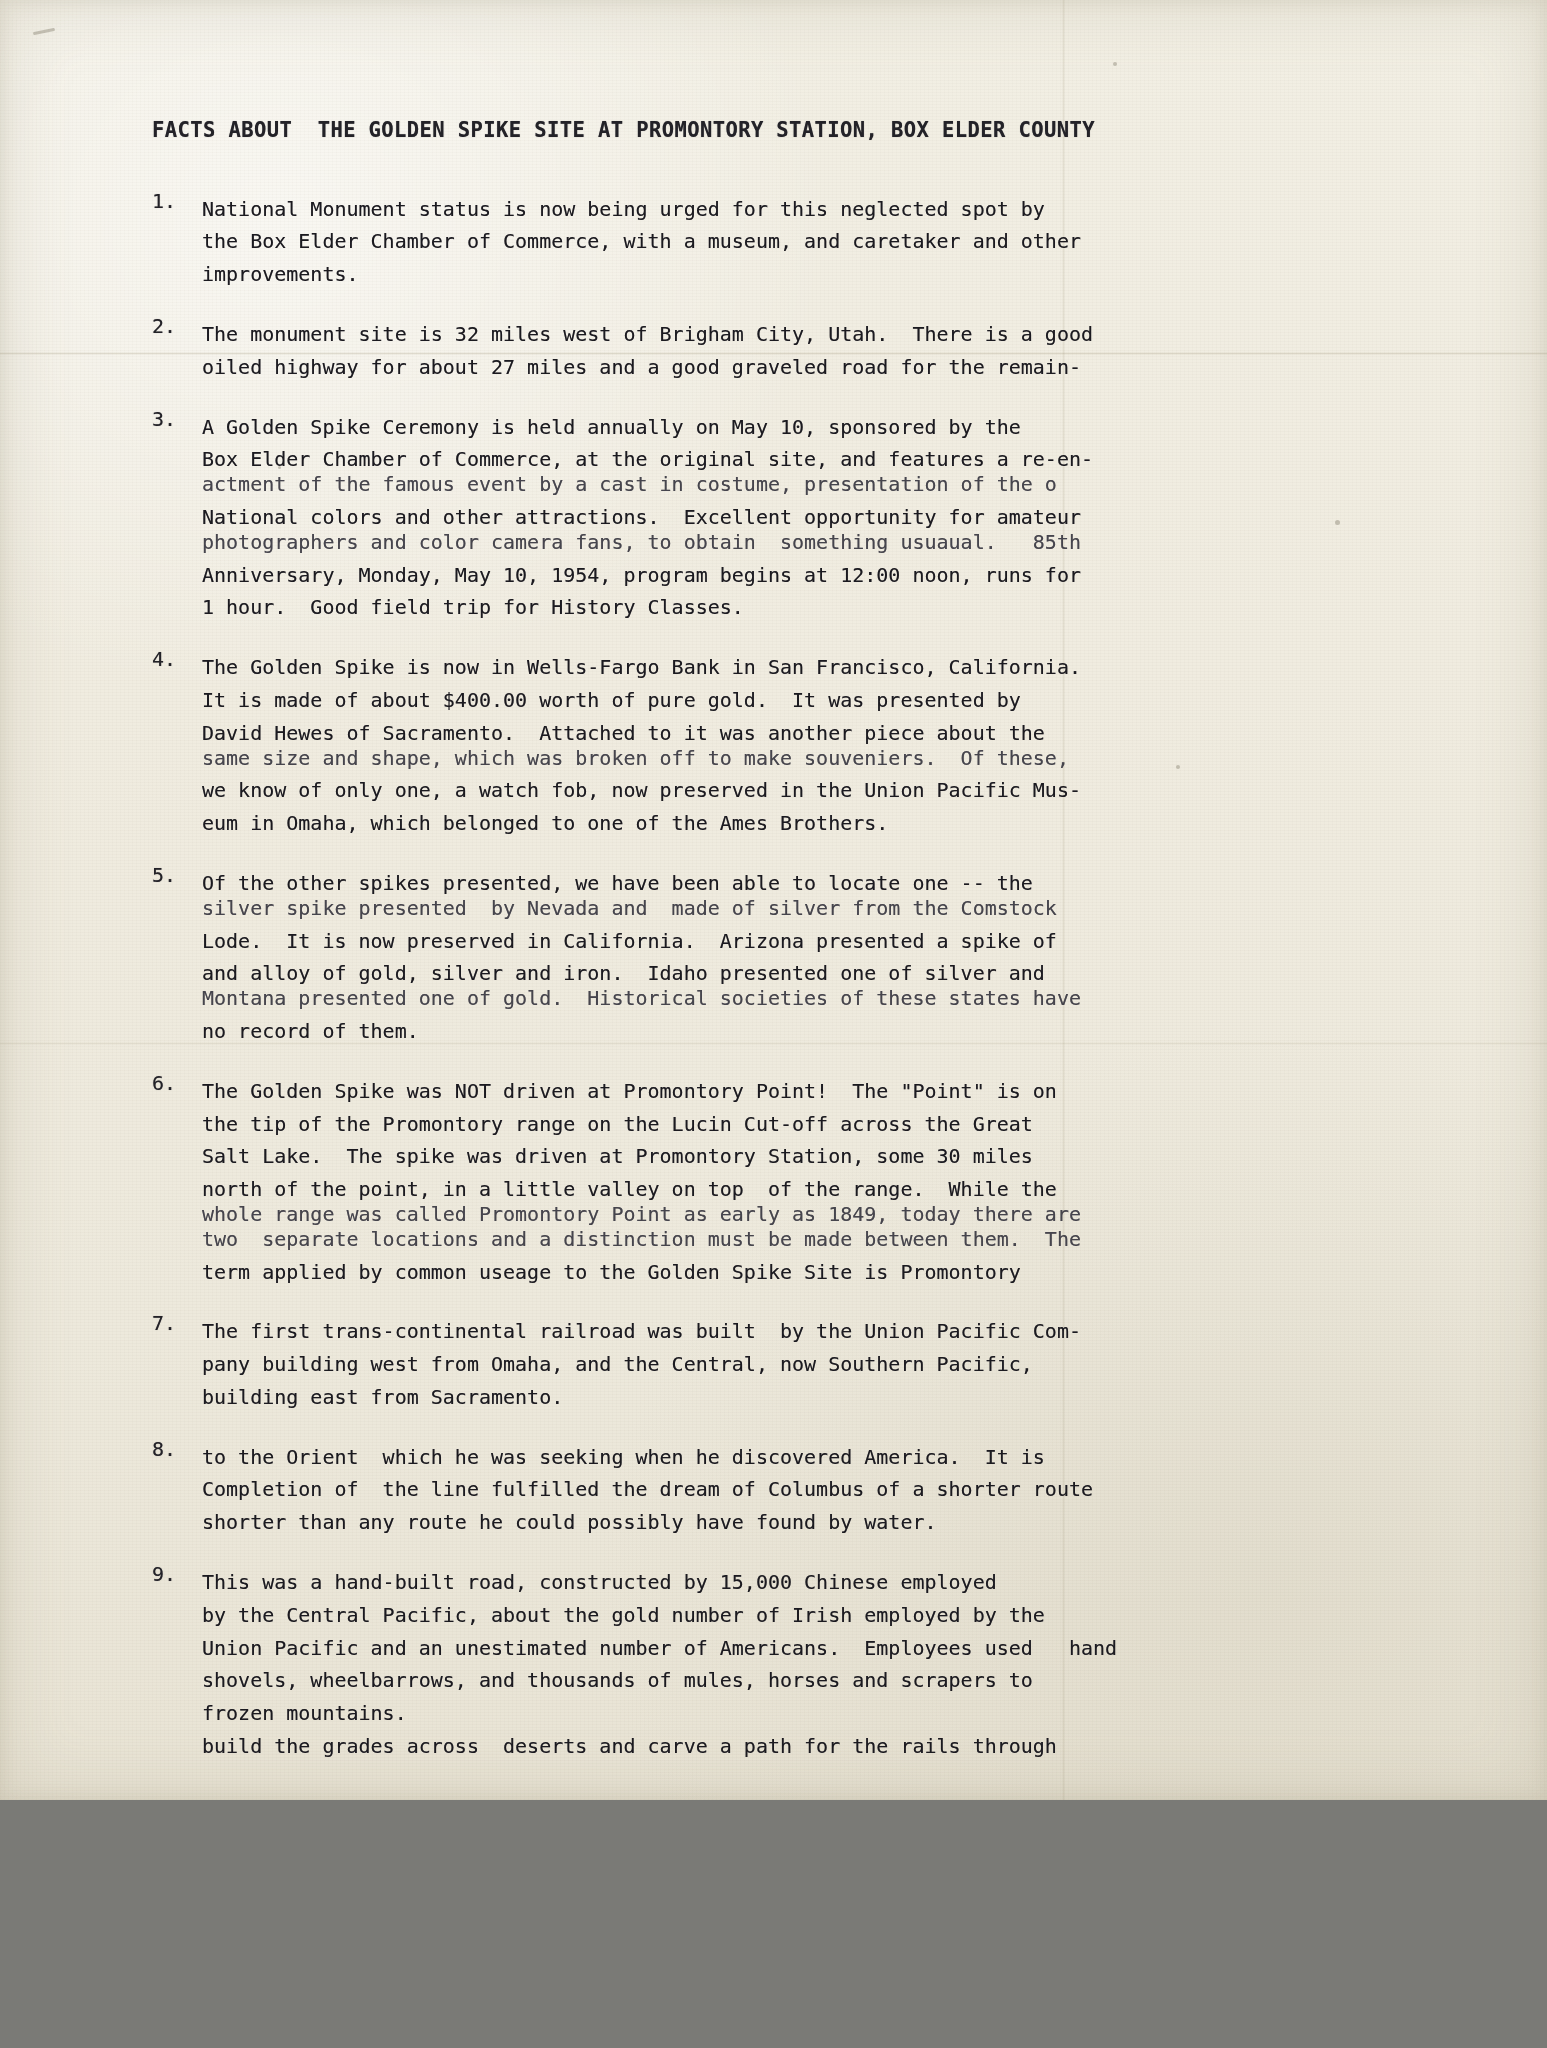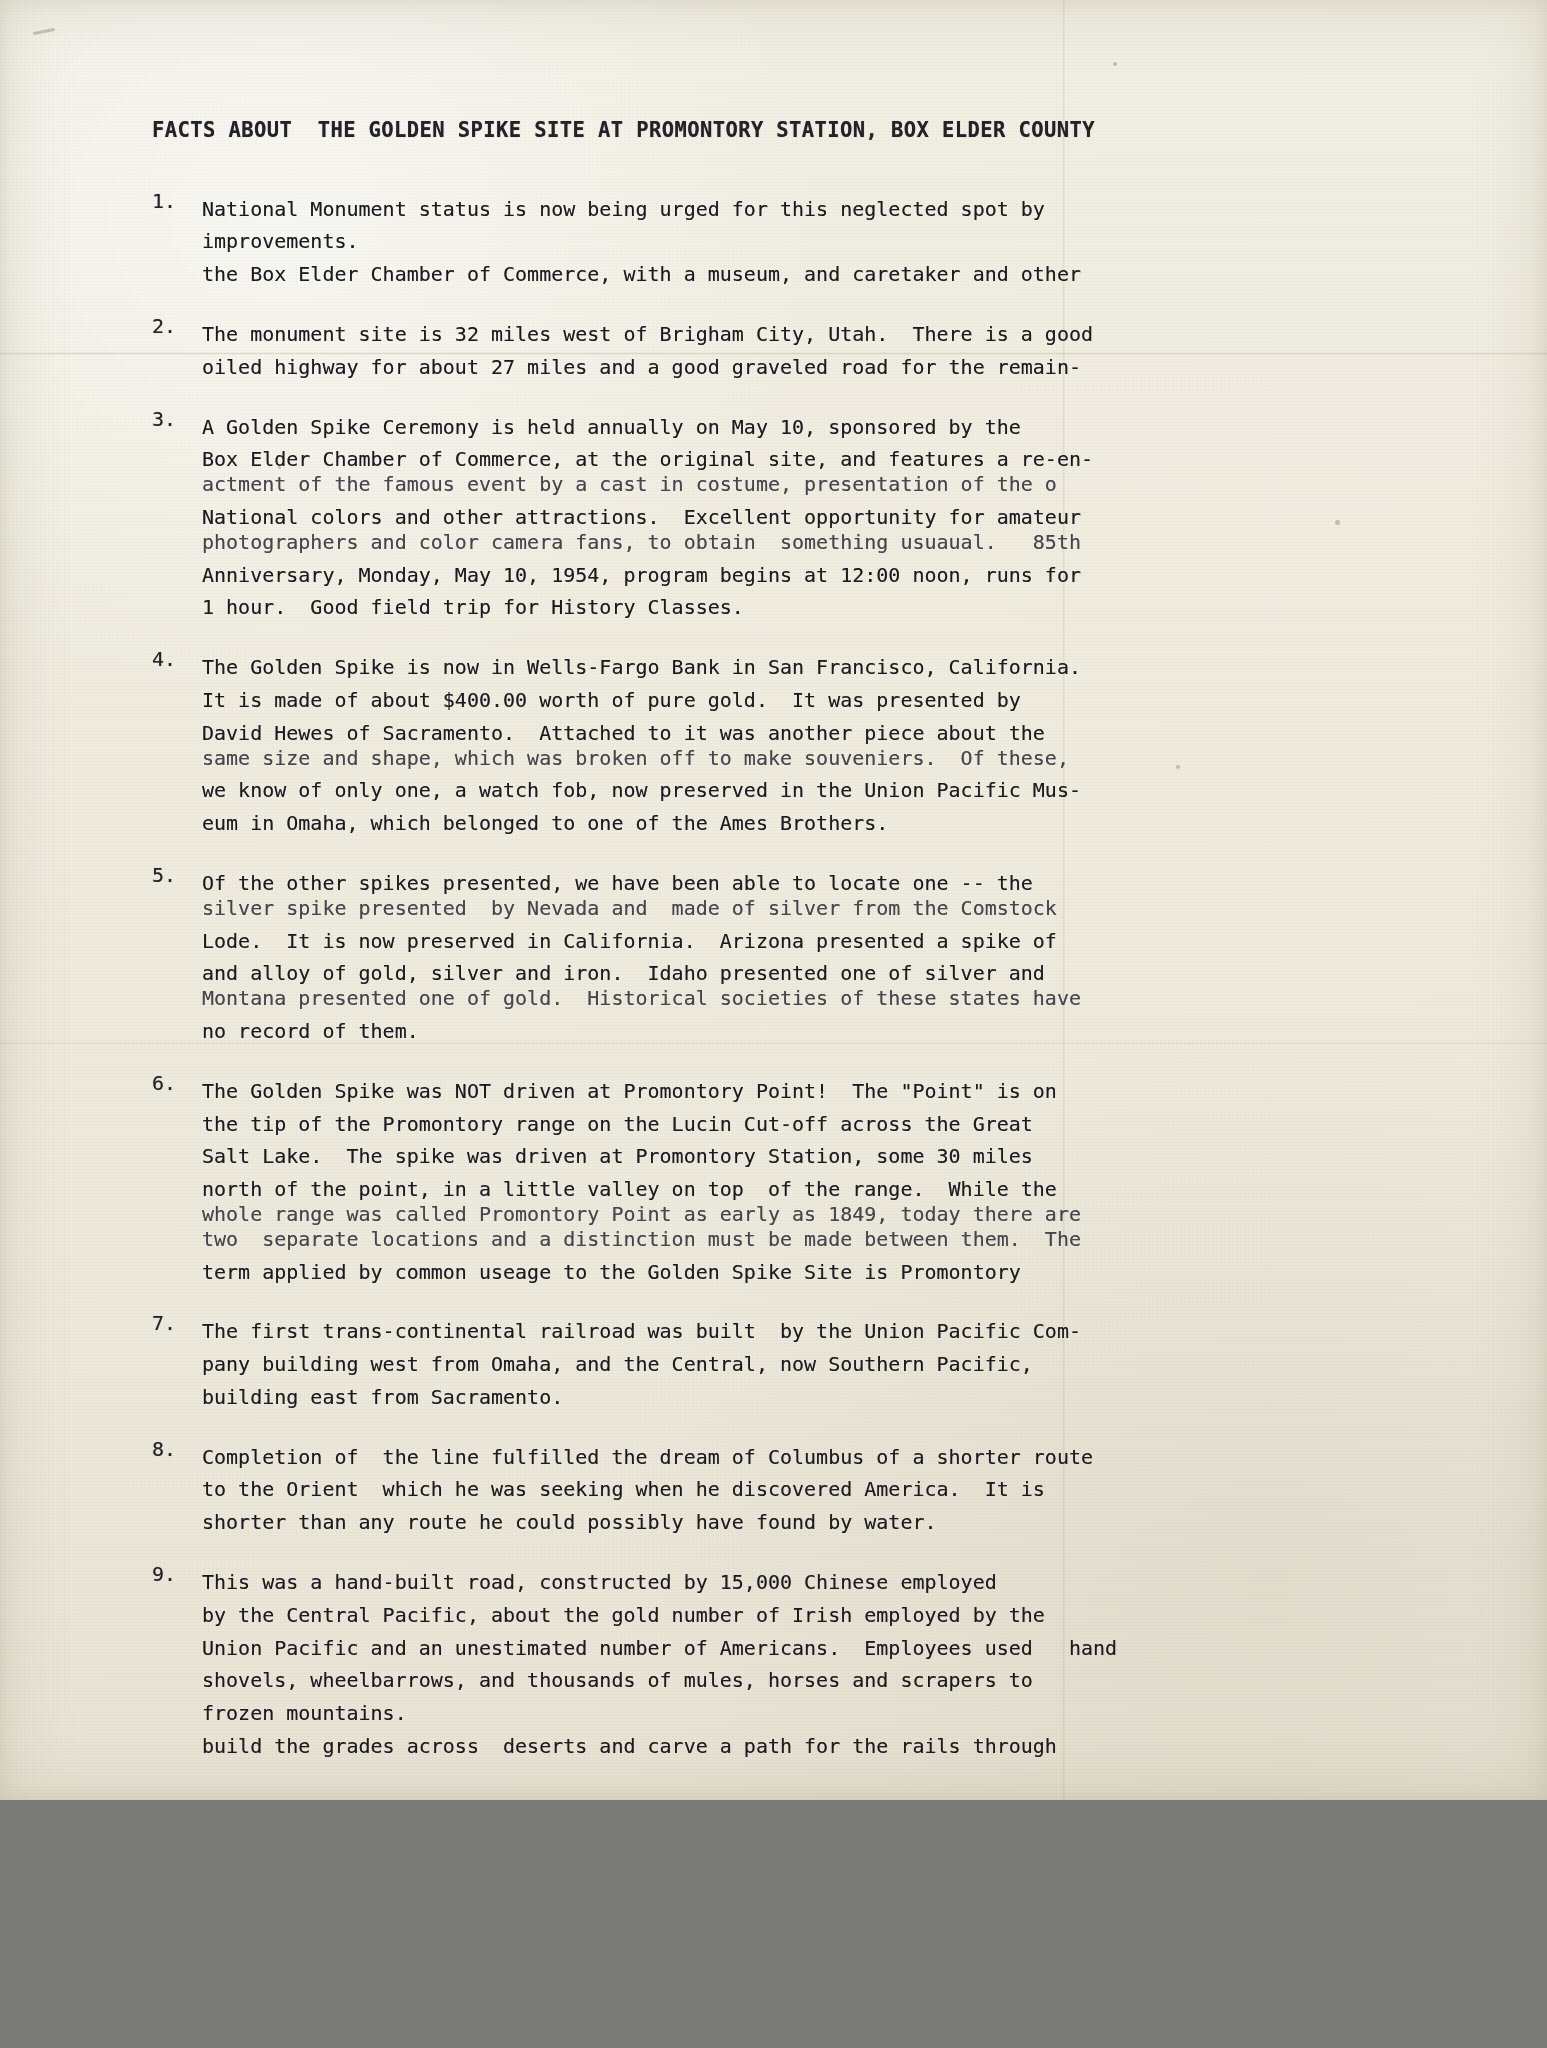--- a/index.html
+++ b/index.html
@@ -126,22 +126,22 @@
   <div class="typed">
 
     <h1 class="doc-title">FACTS ABOUT  THE GOLDEN SPIKE SITE AT PROMONTORY STATION, BOX ELDER COUNTY</h1>
 
     <div class="doc-body">
 
       <div class="item">
         <div class="item-num">1.</div>
         <div class="item-body">
           <div class="line ink-dark">National Monument status is now being urged for this neglected spot by</div>
+          <div class="line ink-dark">the Box Elder Chamber of Commerce, with a museum, and caretaker and other</div>
           <div class="line ink-dark">improvements.</div>
-          <div class="line ink-dark">the Box Elder Chamber of Commerce, with a museum, and caretaker and other</div>
         </div>
       </div>
 
       <div class="item">
         <div class="item-num">2.</div>
         <div class="item-body">
           <div class="line ink-dark">The monument site is 32 miles west of Brigham City, Utah.  There is a good</div>
           <div class="line ink-dark">oiled highway for about 27 miles and a good graveled road for the remain-</div>
         </div>
       </div>
@@ -201,22 +201,22 @@
         <div class="item-body">
           <div class="line ink-dark">The first trans-continental railroad was built  by the Union Pacific Com-</div>
           <div class="line ink-dark">pany building west from Omaha, and the Central, now Southern Pacific,</div>
           <div class="line ink-dark">building east from Sacramento.</div>
         </div>
       </div>
 
       <div class="item">
         <div class="item-num">8.</div>
         <div class="item-body">
+          <div class="line ink-dark">to the Orient  which he was seeking when he discovered America.  It is</div>
           <div class="line ink-dark">Completion of  the line fulfilled the dream of Columbus of a shorter route</div>
-          <div class="line ink-dark">to the Orient  which he was seeking when he discovered America.  It is</div>
           <div class="line ink-dark">shorter than any route he could possibly have found by water.</div>
         </div>
       </div>
 
       <div class="item">
         <div class="item-num">9.</div>
         <div class="item-body">
           <div class="line ink-dark">This was a hand-built road, constructed by 15,000 Chinese employed</div>
           <div class="line ink-dark">by the Central Pacific, about the gold number of Irish employed by the</div>
           <div class="line ink-dark">Union Pacific and an unestimated number of Americans.  Employees used   hand</div>

